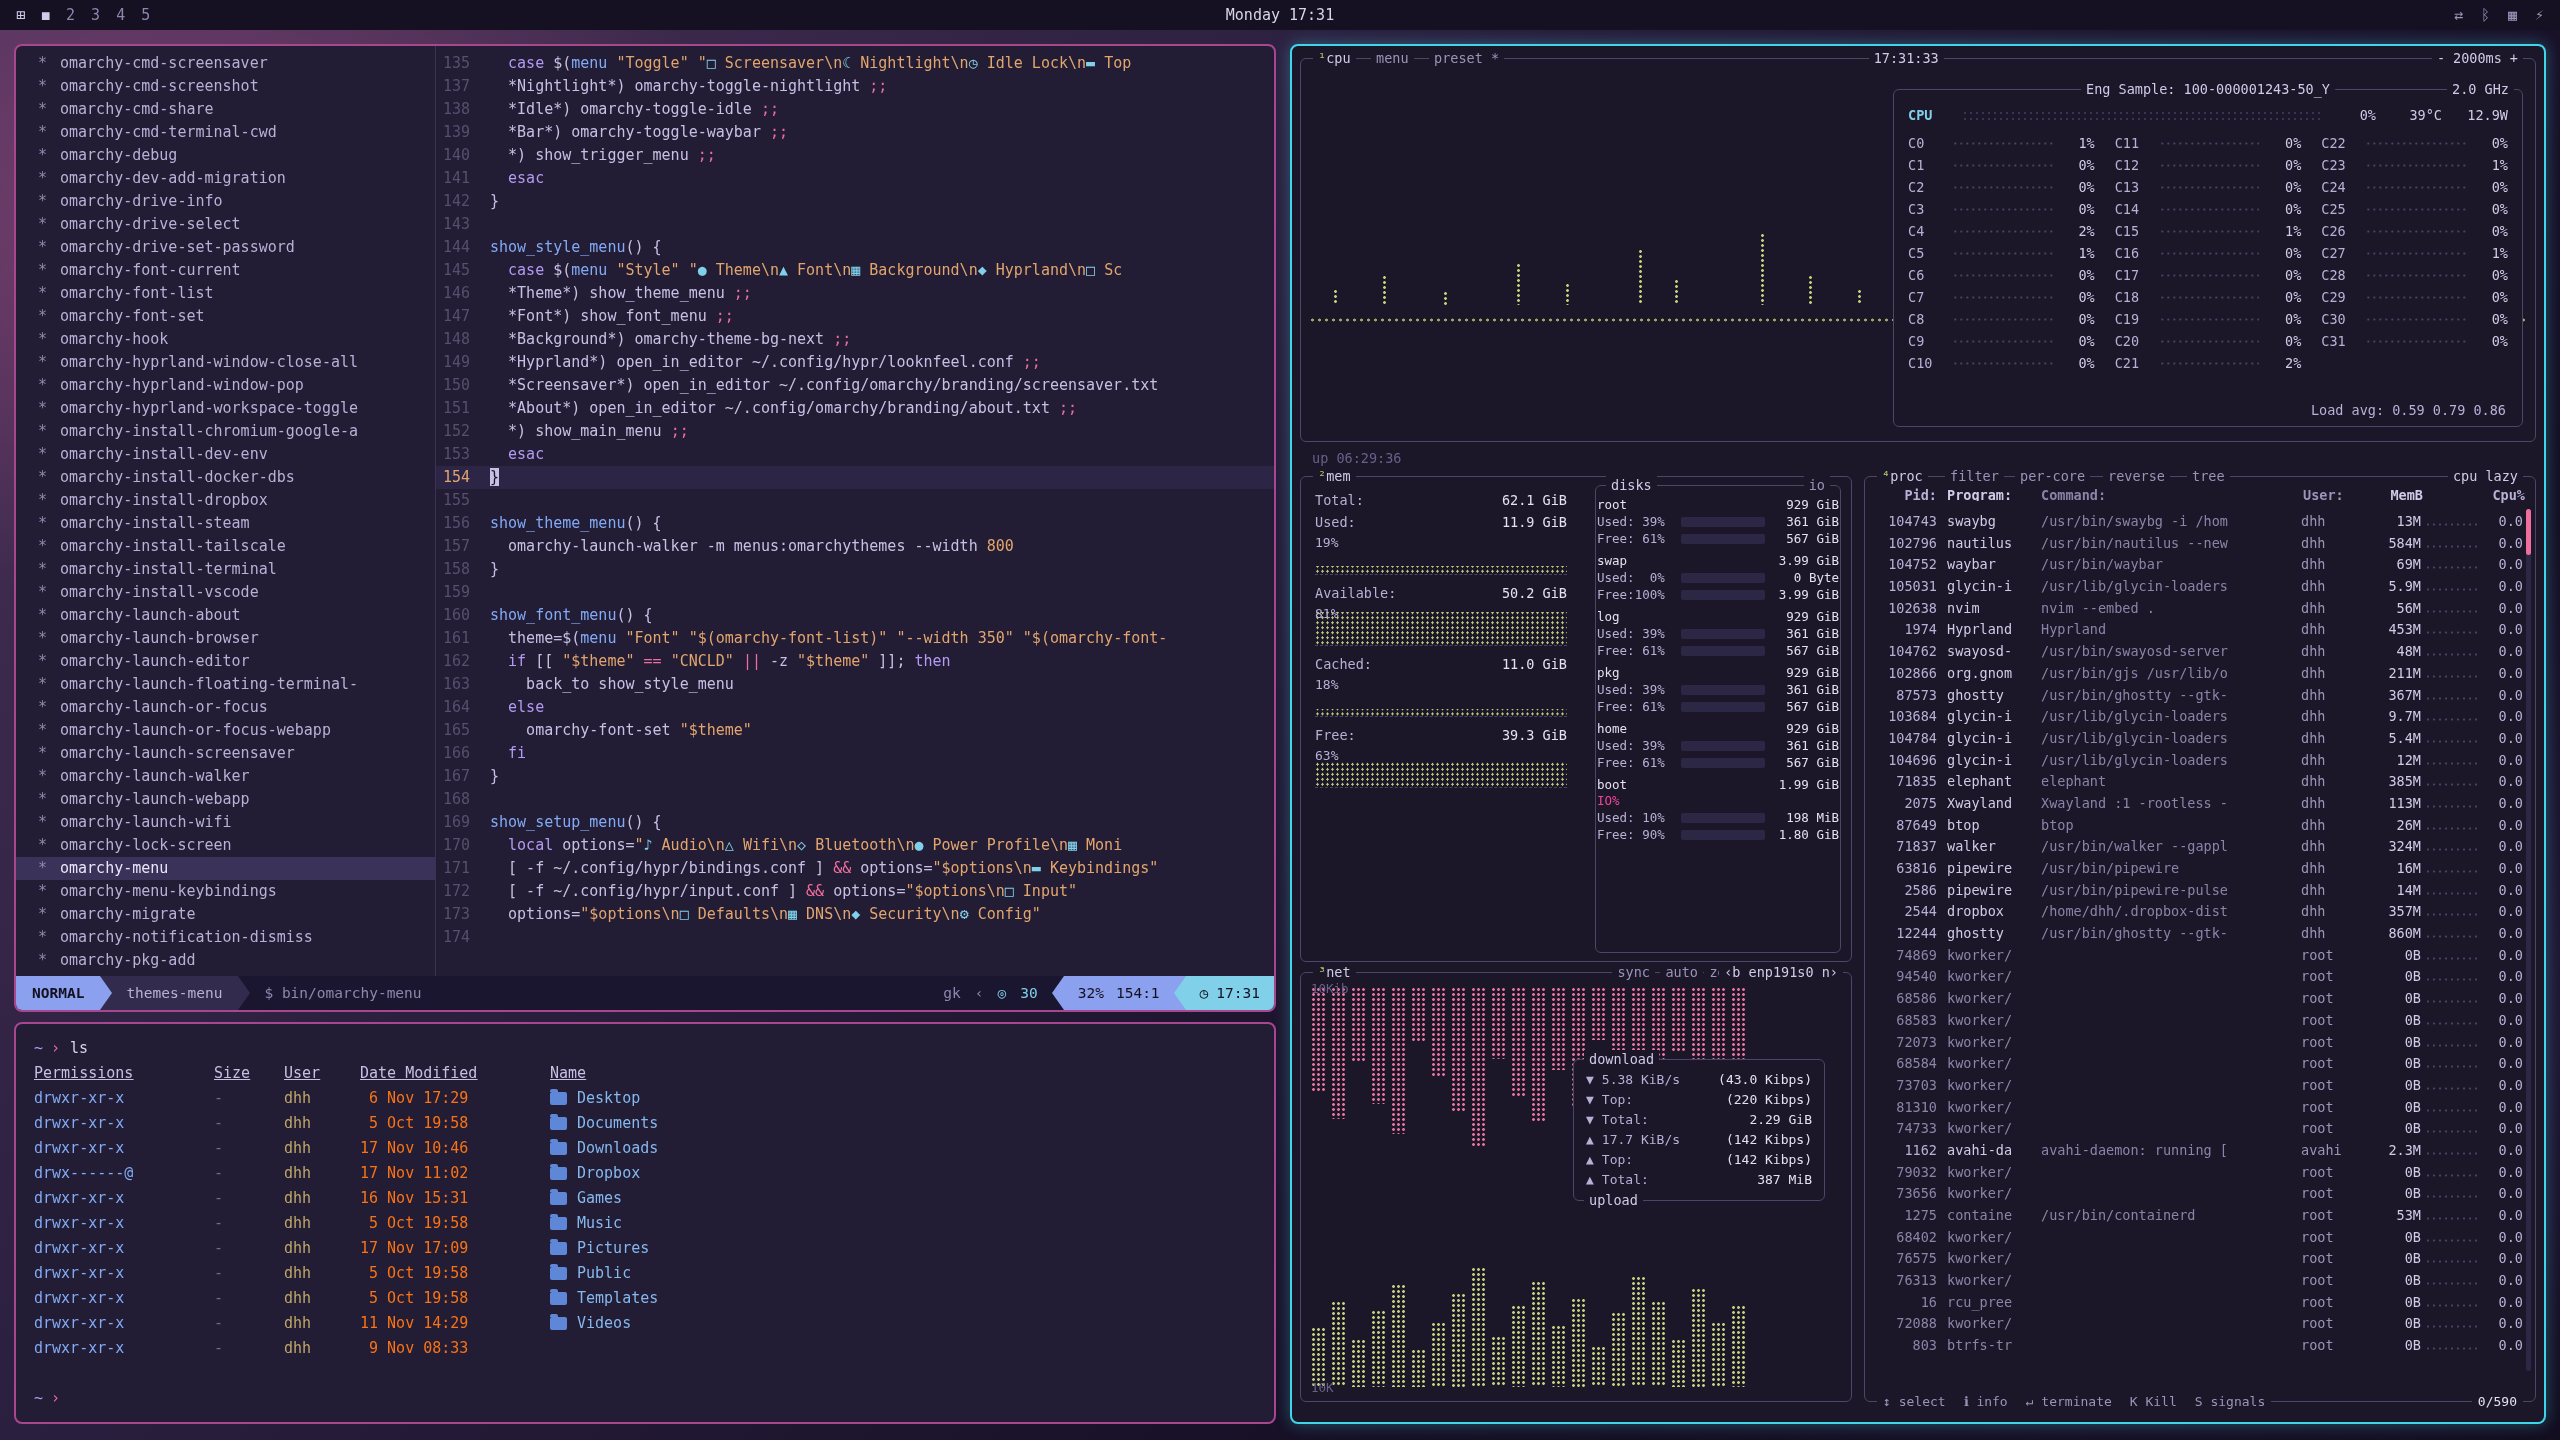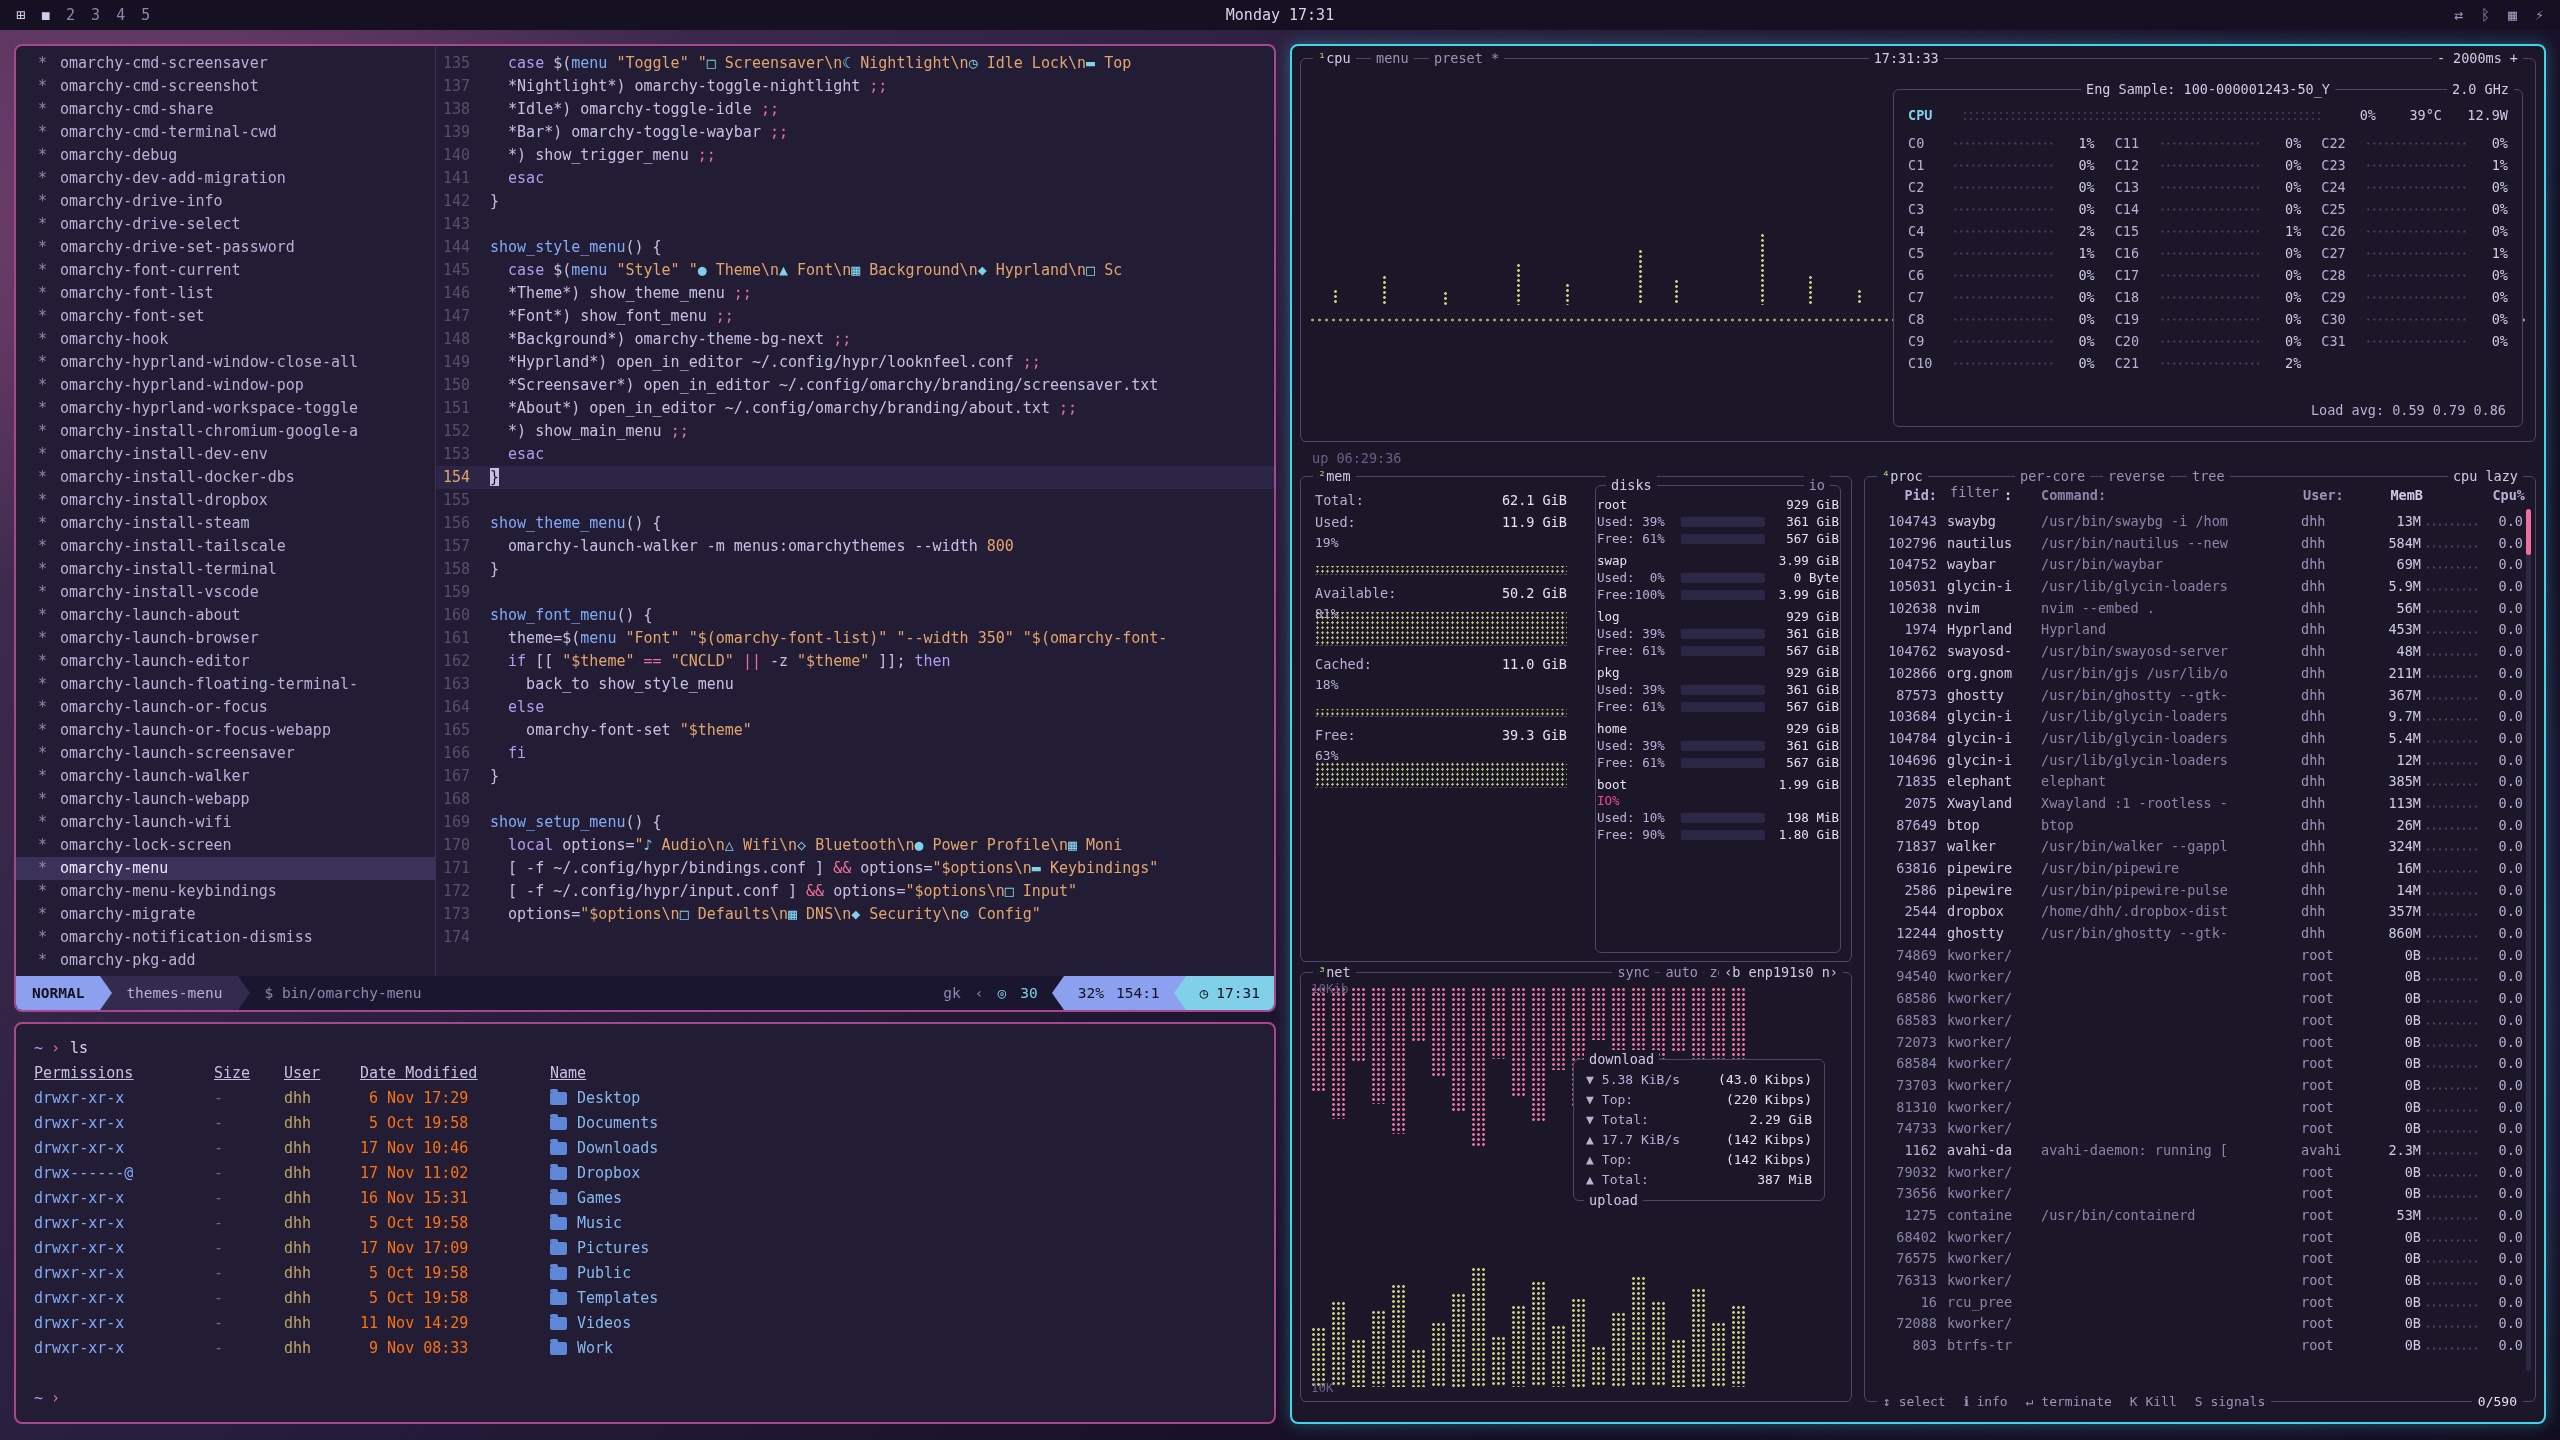--- a/index.html
+++ b/index.html
@@ -495,21 +495,20 @@
         <span class="col-user">dhh</span>
         <span class="col-date">11 Nov 14:29</span>
         <span class="col-name"><span class="fold"></span><span>Videos</span></span>
       </div>
 
       <div class="tline lsrow">
         <span class="col-perm">drwxr-xr-x</span>
         <span class="col-size">-</span>
         <span class="col-user">dhh</span>
         <span class="col-date"> 9 Nov 08:33</span>
-        <span class="col-name"><span class="fold"></span><span>Work</span></span>
       </div>
     </div>
   <div class="tline" style="height:25px;"></div>
   <div class="tline">
     <span class="tilde">~</span>
     <span class="chev">›</span>
   </div>
 </div>
 
 <div class="win btop">
@@ -991,21 +990,21 @@
             <span>▲</span>
             <span>Total:</span>
             <span class="nv">387 MiB</span>
           </div>
         </div>
     </div>
   </div>
 
   <div class="bbox box-proc">
     <span class="btag" style="left:12px;"><span class="sup">⁴</span><span>proc</span></span>
-    <span class="btag dimtag" style="left:80px;margin-top:16px;">filter</span>
+    <span class="btag dimtag" style="left:80px;">filter</span>
     <span class="btag dimtag" style="left:150px;">per-core</span>
     <span class="btag dimtag" style="left:238px;">reverse</span>
     <span class="btag dimtag" style="left:322px;">tree</span>
     <span class="btag" style="right:12px;">cpu lazy</span>
     <div class="proc-head">
       <span class="pp">Pid:</span>
       <span class="pg">Program:</span>
       <span class="pc">Command:</span>
       <span class="pu">User:</span>
       <span class="pm">MemB</span>

